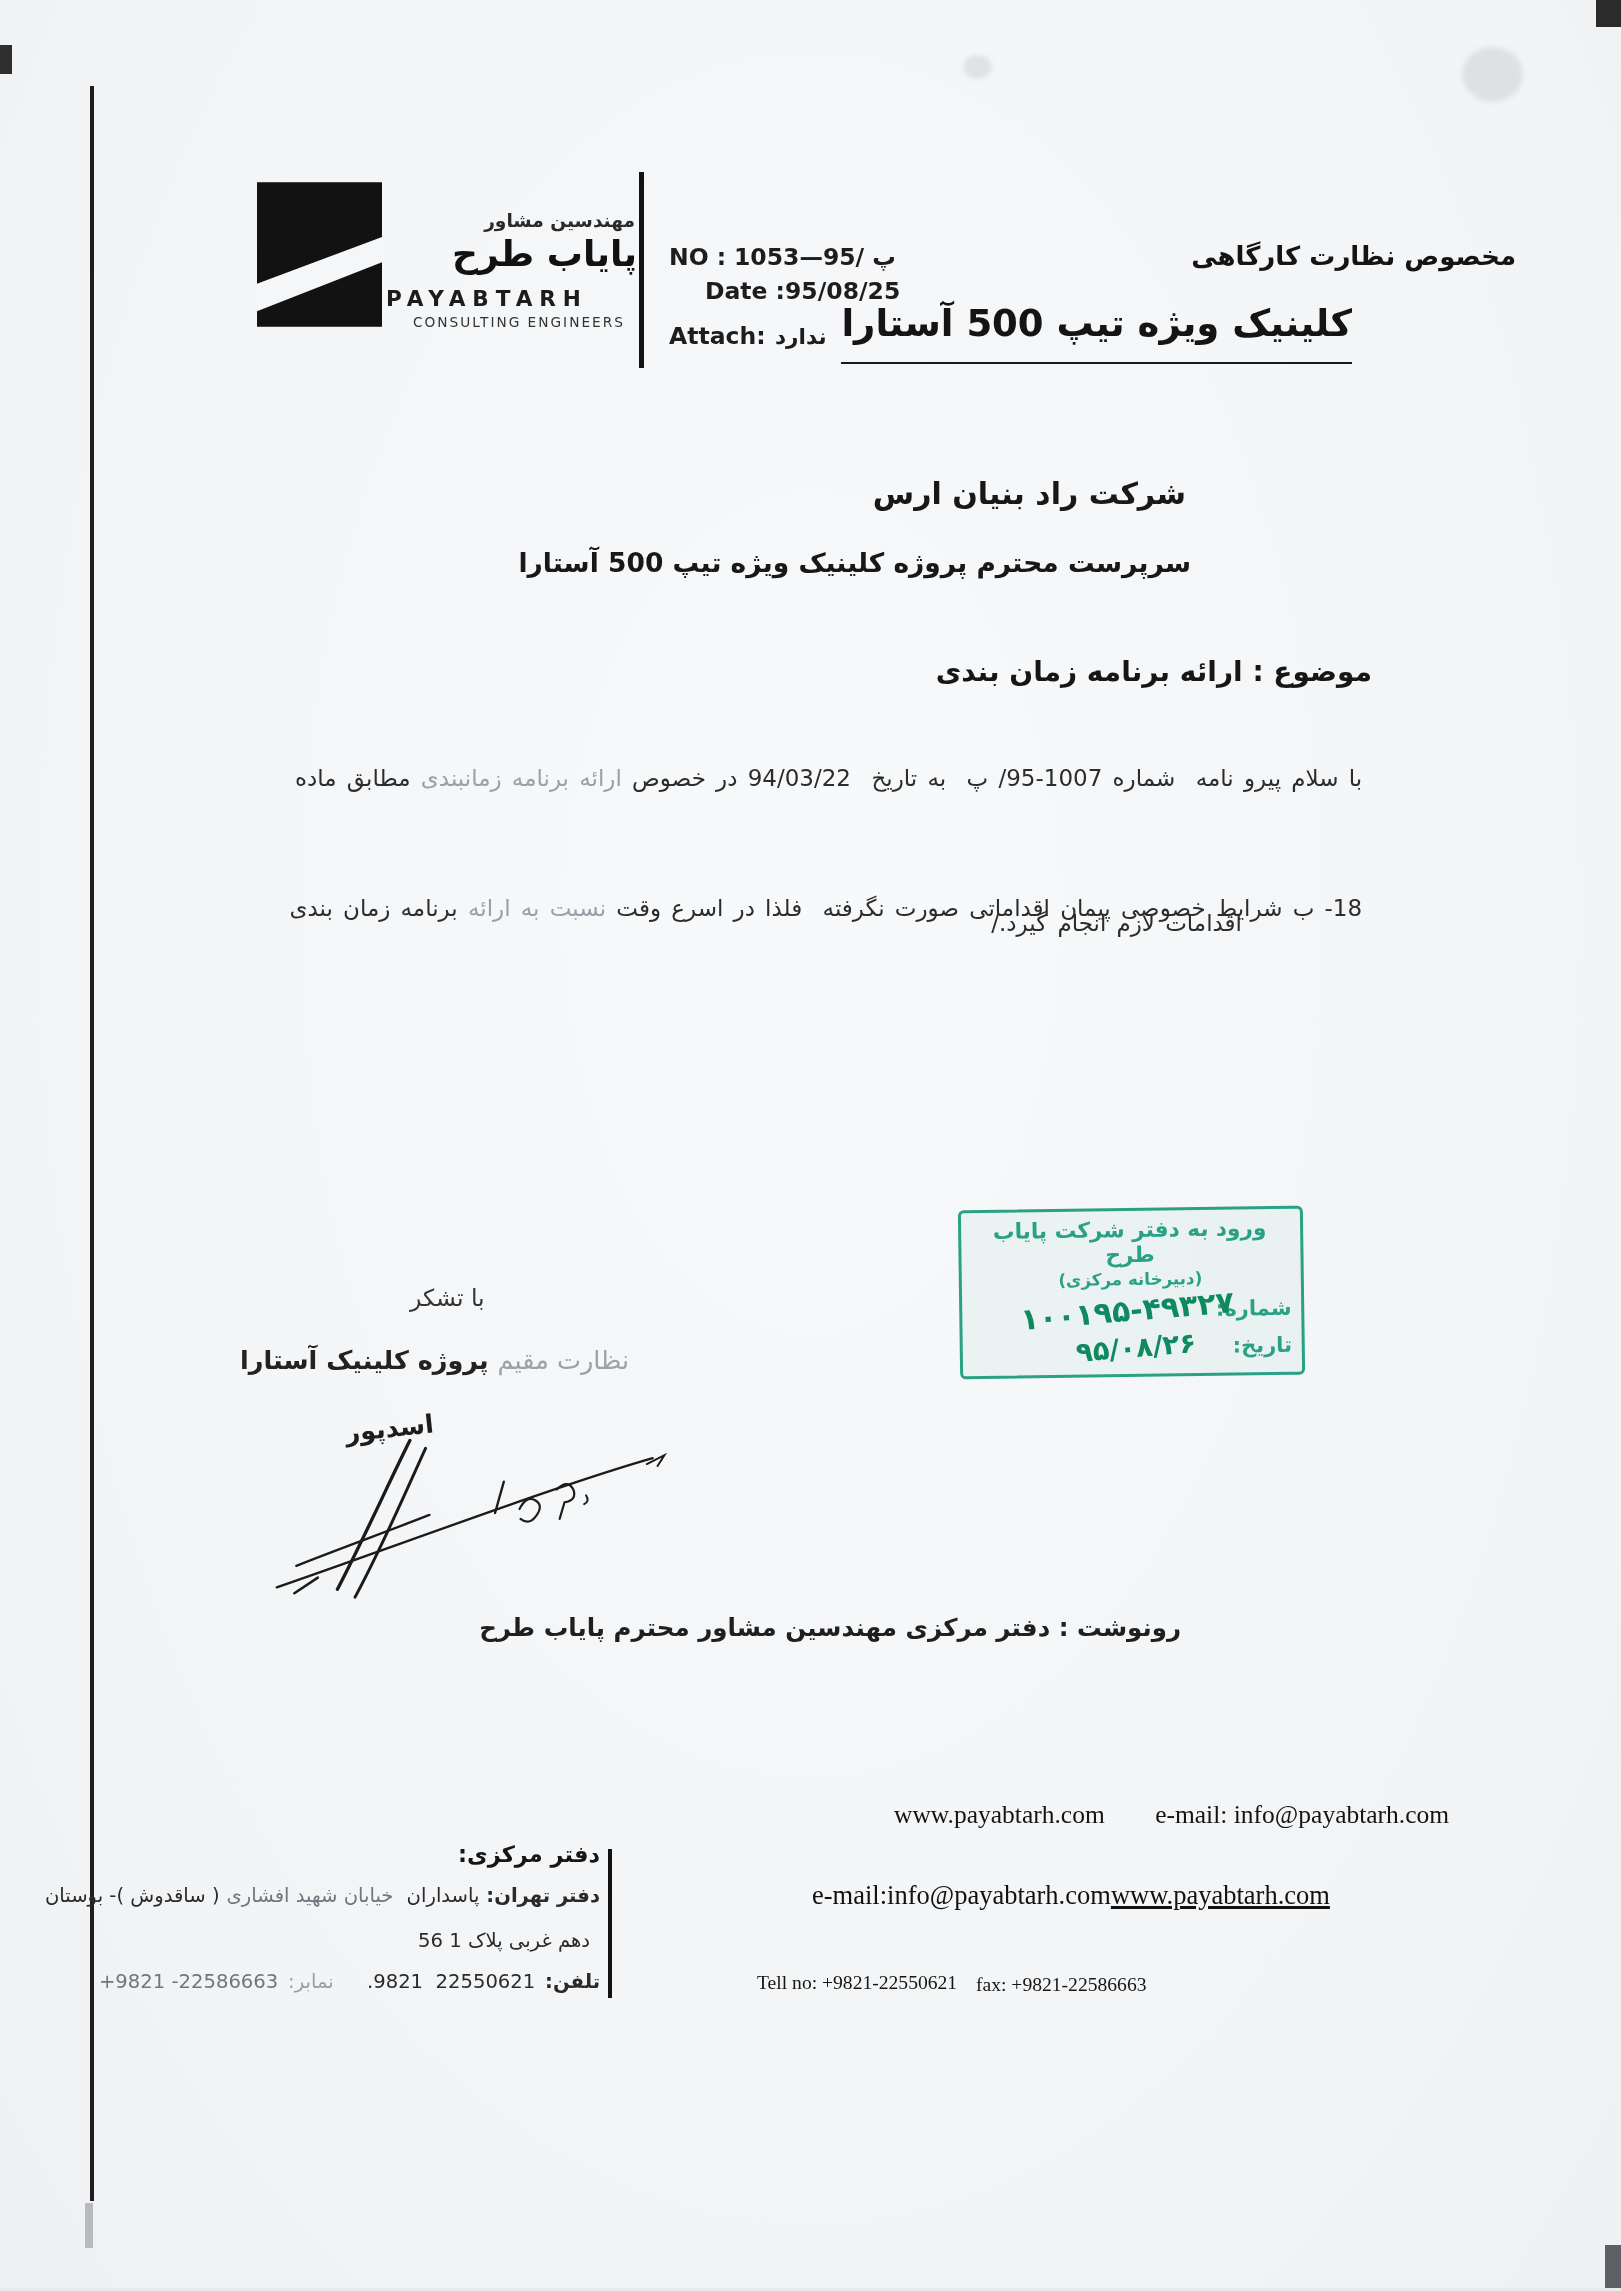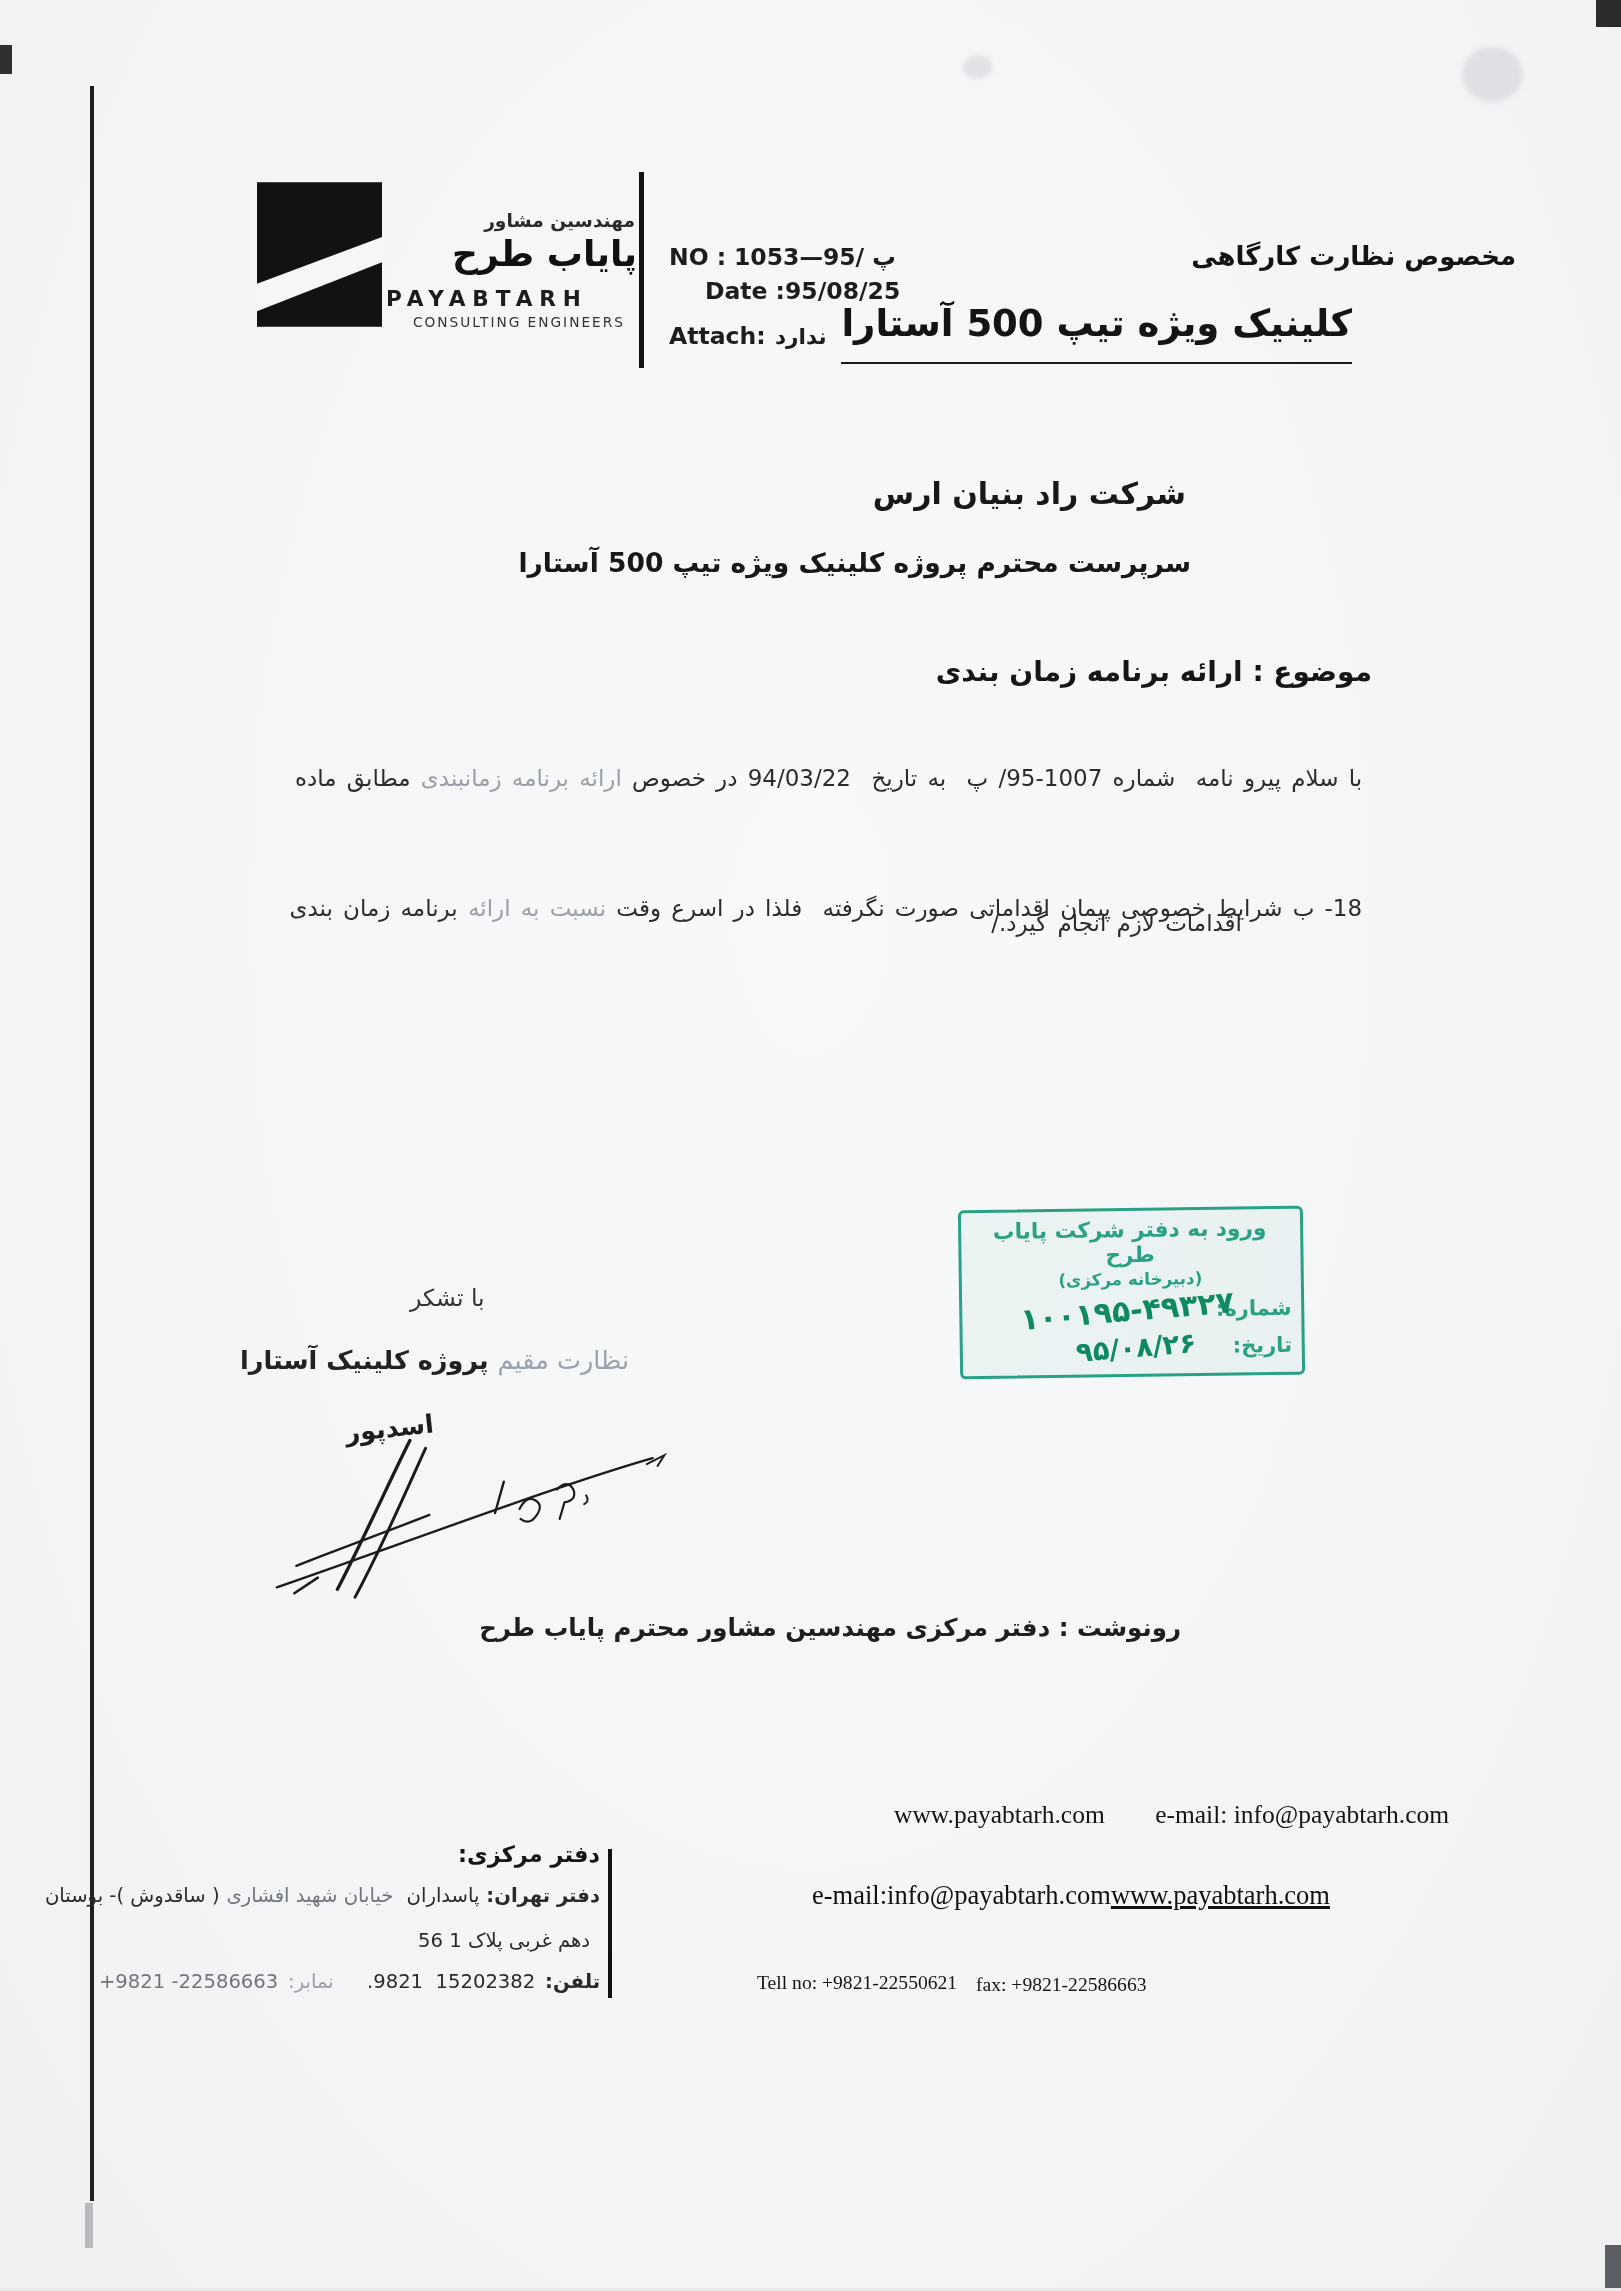--- a/index.html
+++ b/index.html
@@ -200,21 +200,21 @@
     <span class="b">دفتر تهران:</span>
     <span>پاسداران </span>
     <span class="fade2">خیابان شهید افشاری</span>
     <span>( ساقدوش )- بوستان</span>
   </div>
 
   <div class="abs rtl addr2">دهم غربی پلاک 1 56</div>
 
   <div class="abs phones-fa">
     <span class="b">تلفن:</span>
-    <span dir="ltr" class="keepsp">.9821  15202382</span>
+    <span dir="ltr" class="keepsp">.9821  22550621</span>
     <span class="fade seg-gap">نمابر:</span>
     <span dir="ltr" class="fade2 keepsp">+9821 -22586663</span>
   </div>
 
   <div class="abs serif tel-en">Tell no: +9821-22550621</div>
   <div class="abs serif fax-en">fax: +9821-22586663</div>
 
 </div>
 
 

